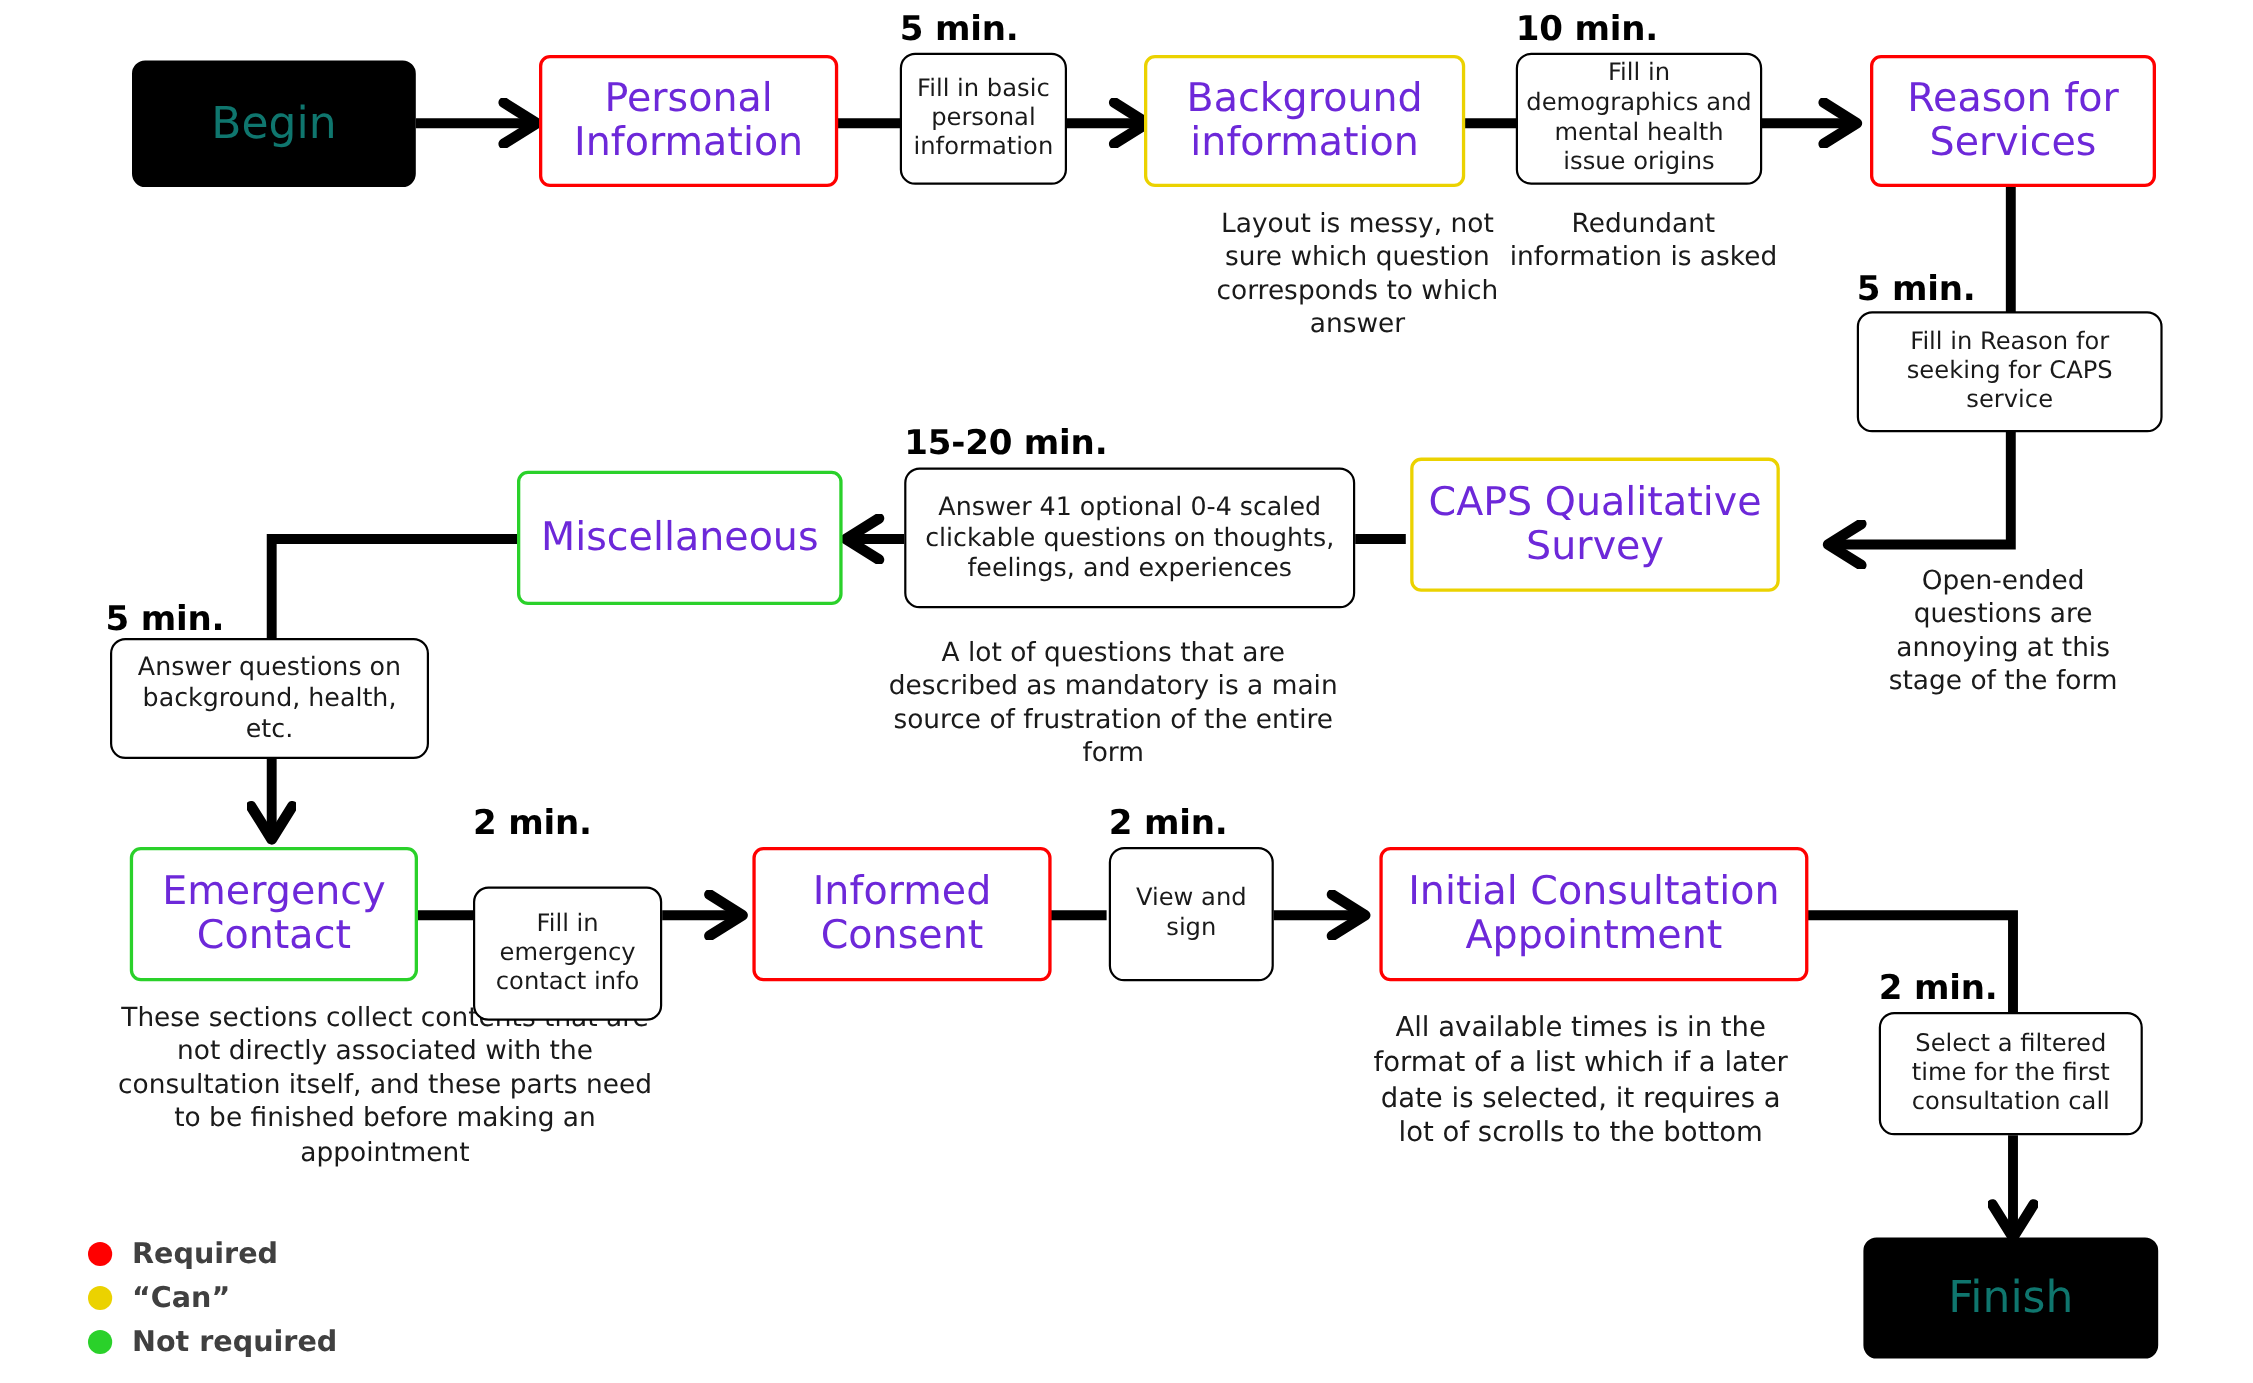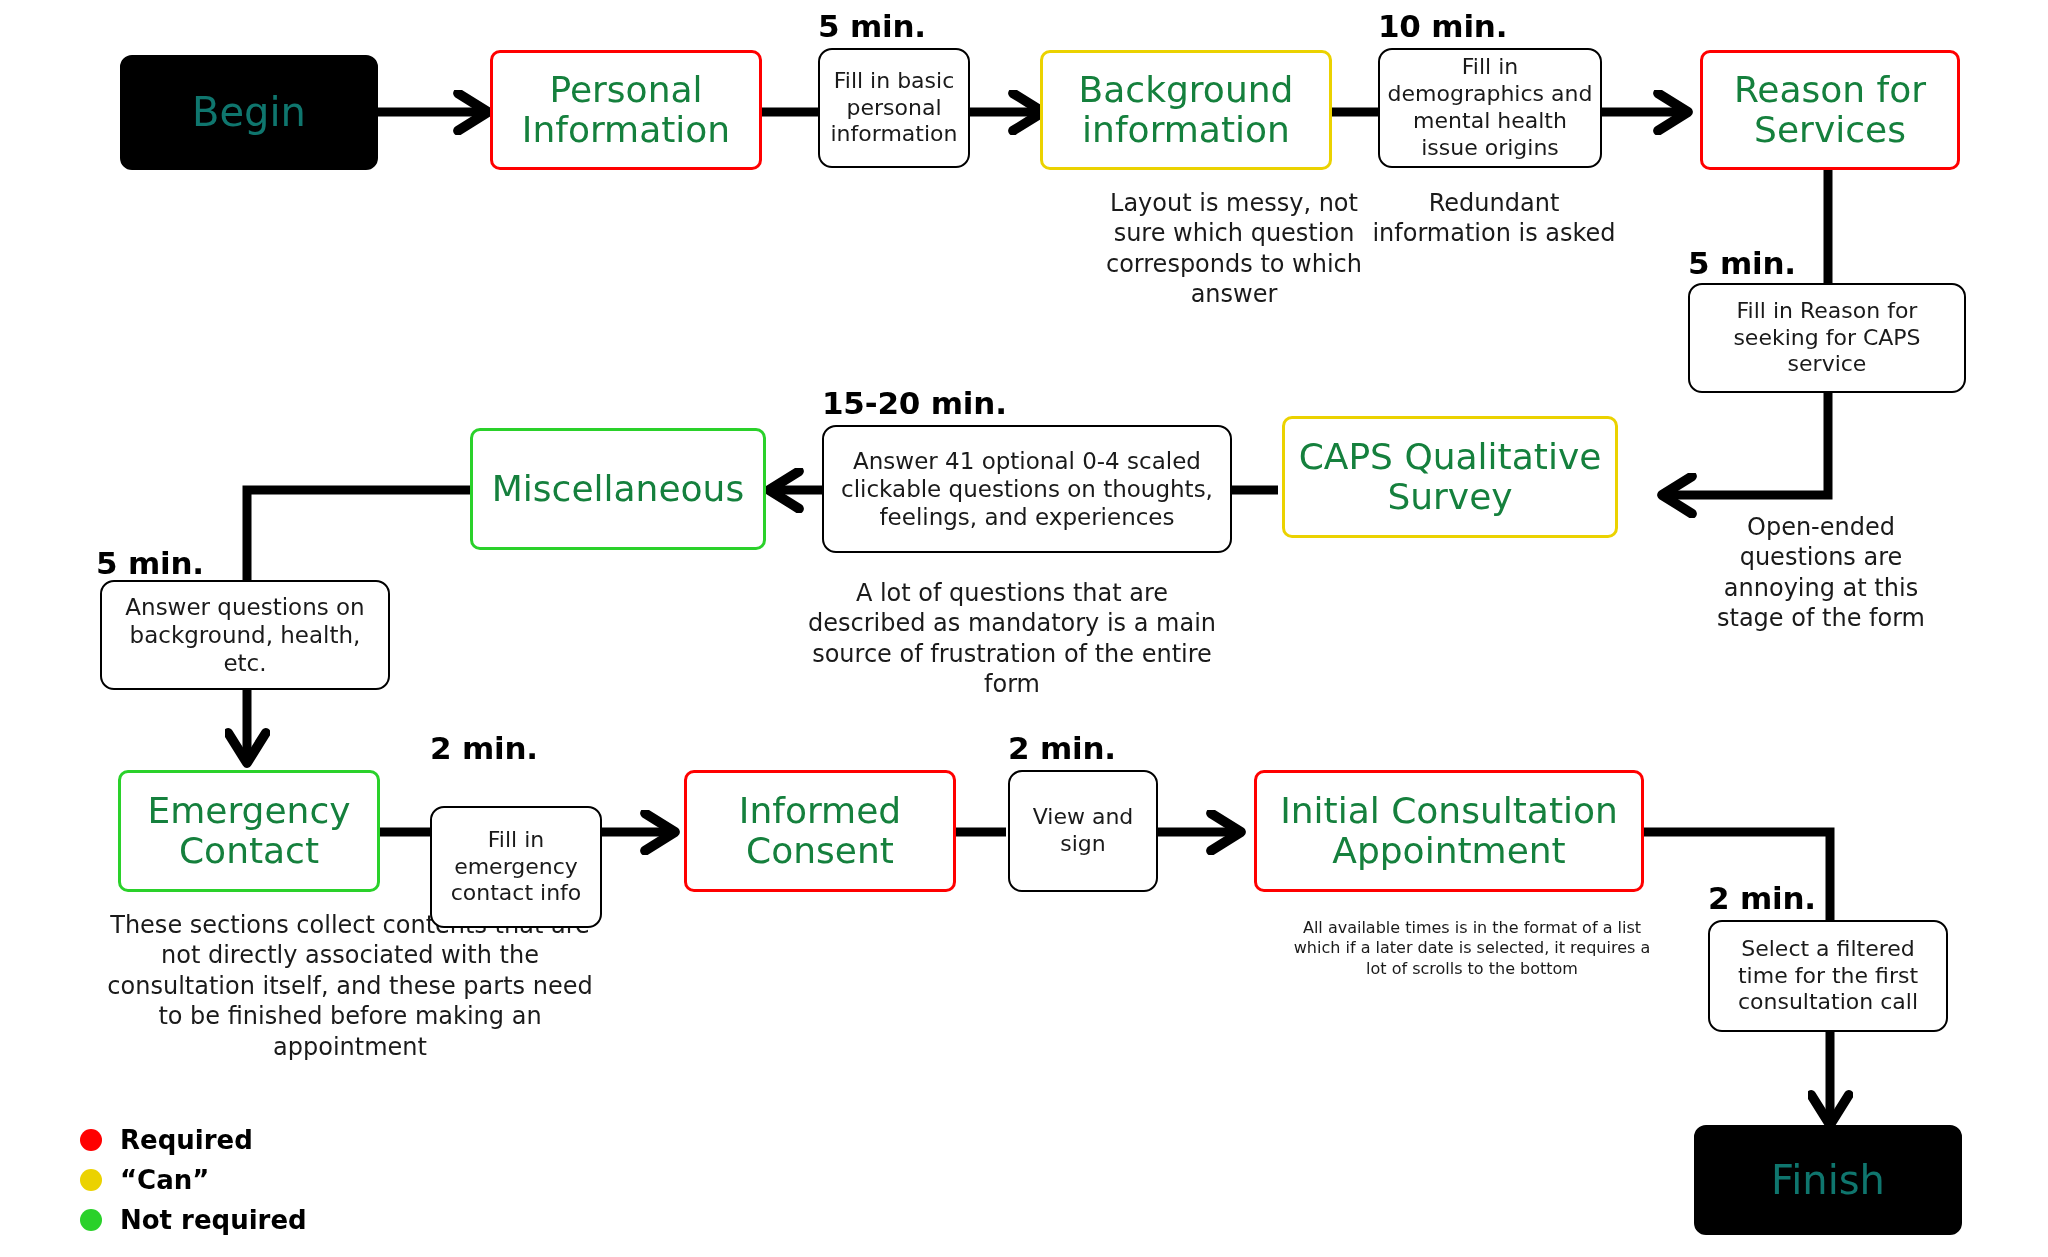--- a/index.html
+++ b/index.html
@@ -29,21 +29,21 @@
     box-sizing: border-box;
     display: flex;
     align-items: center;
     justify-content: center;
     text-align: center;
     border-radius: 10px;
     background: #ffffff;
     border: 3px solid #000000;
     line-height: 1.12;
     font-weight: 400;
-    color: #15803d;
+    color: #6d28d9;
   }
   .node.terminal {
     background: #000000;
     border-color: #000000;
     color: #0f766e;
     border-radius: 12px;
   }
   .node.req    { border-color: #ff0000; }
   .node.can    { border-color: #ebd200; }
   .node.notreq { border-color: #2ad12a; }
@@ -99,21 +99,21 @@
   .legend-dot {
     width: 22px;
     height: 22px;
     border-radius: 50%;
     margin-right: 18px;
     flex: 0 0 auto;
   }
   .legend-text {
     font-weight: 700;
     font-size: 26px;
-    color: #000000;
+    color: #404040;
     white-space: nowrap;
   }
 </style>
 </head>
 <body>
 
 <div id="stage">
 
   <svg class="connectors" viewBox="0 0 2048 1257" xmlns="http://www.w3.org/2000/svg">
     <defs>
@@ -238,21 +238,21 @@
   <div class="note" style="left:1084px; top:188px; width:300px; font-size:24px;">Layout is messy, not sure which question corresponds to which answer</div>
 
   <div class="note" style="left:1364px; top:188px; width:260px; font-size:24px;">Redundant information is asked</div>
 
   <div class="note" style="left:1690px; top:512px; width:262px; font-size:24px;">Open-ended questions are annoying at this stage of the form</div>
 
   <div class="note" style="left:800px; top:578px; width:424px; font-size:24px;">A lot of questions that are described as mandatory is a main source of frustration of the entire form</div>
 
   <div class="note" style="left:100px; top:910px; width:500px; font-size:24px;">These sections collect contents that are not directly associated with the consultation itself, and these parts need to be finished before making an appointment</div>
 
-  <div class="note" style="left:1283px; top:918px; width:378px; font-size:16px;">All available times is in the format of a list which if a later date is selected, it requires a lot of scrolls to the bottom</div>
+  <div class="note" style="left:1248px; top:918px; width:378px; font-size:25px;">All available times is in the format of a list which if a later date is selected, it requires a lot of scrolls to the bottom</div>
 
   <div id="legend">
     <div class="legend-row">
       <span class="legend-dot" style="background:#ff0000;"></span>
       <span class="legend-text">Required</span>
     </div>
     <div class="legend-row">
       <span class="legend-dot" style="background:#ebd200;"></span>
       <span class="legend-text">“Can”</span>
     </div>

